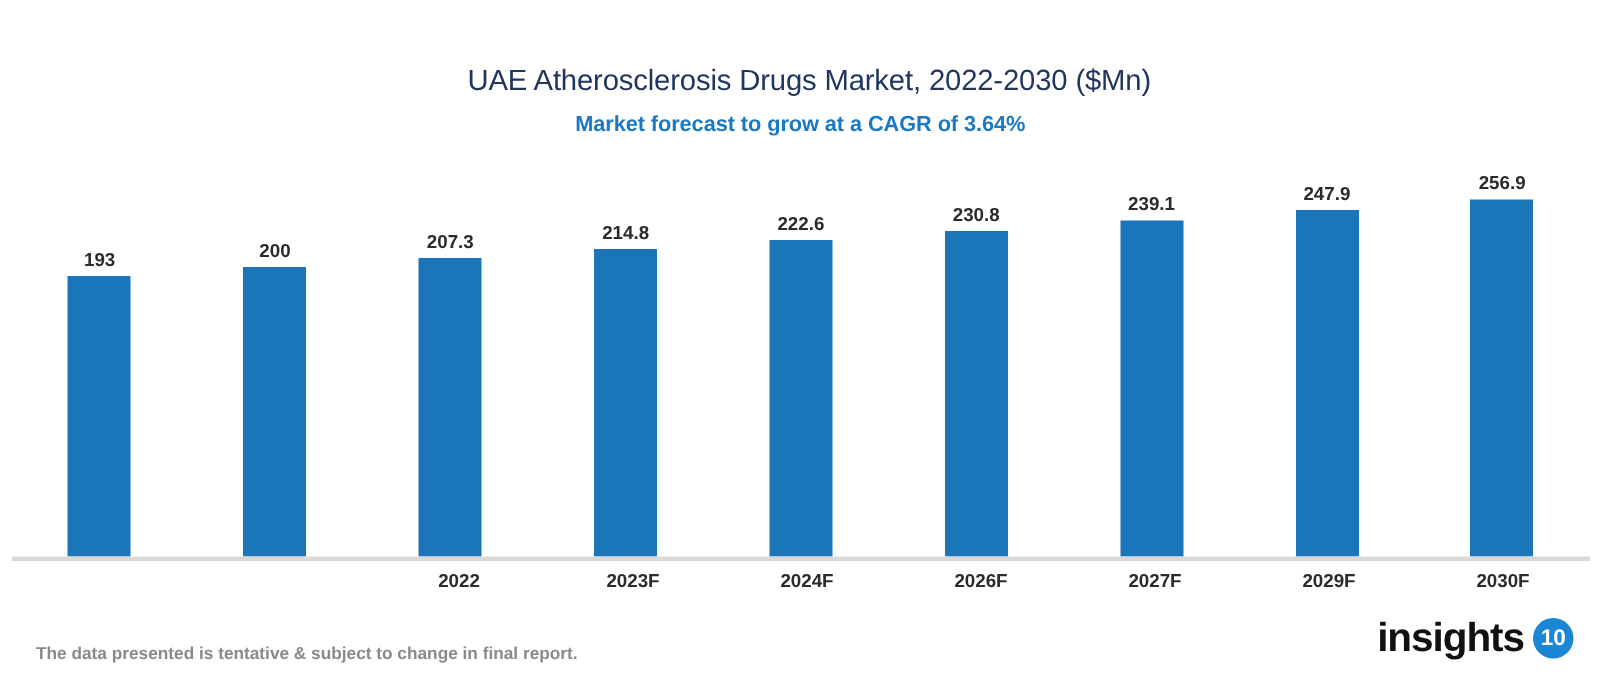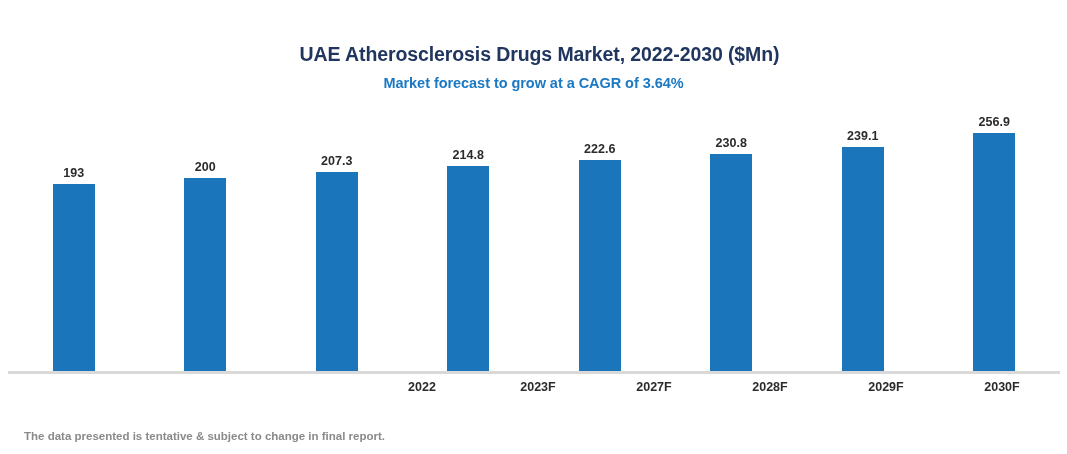--- a/index.html
+++ b/index.html
@@ -27,21 +27,21 @@
   
   #title-block {
     position: absolute;
     top: 42px;
     left: 0;
     width: 1067px;
     text-align: center;
   }
   #chart-title {
     font-size: 19.5px;
-    font-weight: bold;
+    font-weight: normal;
     color: #21365e;
     letter-spacing: -0.1px;
     line-height: 24px;
     white-space: nowrap;
     padding-left: 12px;
   }
   #chart-subtitle {
     margin-top: 8px;
     font-size: 14.5px;
     font-weight: bold;
@@ -195,32 +195,41 @@
         </div>
         <div class="bar-group">
           <div class="bar-value">230.8</div>
           <div class="bar-rect" style="background: rgb(27, 117, 187); height: 217.504px;"></div>
         </div>
         <div class="bar-group">
           <div class="bar-value">239.1</div>
           <div class="bar-rect" style="background: rgb(27, 117, 187); height: 224.182px;"></div>
         </div>
         <div class="bar-group">
+          <div class="bar-value">247.9</div>
+          <div class="bar-rect" style="background: rgb(27, 117, 187); height: 231.263px;"></div>
+        </div>
+        <div class="bar-group">
           <div class="bar-value">256.9</div>
           <div class="bar-rect" style="background: rgb(27, 117, 187); height: 238.506px;"></div>
         </div>
       </div>
     <div id="axis-line" style="background: rgb(217, 217, 217);"></div>
   </div>
 
   <div id="category-row">
       <div class="category-label">2022</div>
       <div class="category-label">2023F</div>
+      <div class="category-label">2024F</div>
+      <div class="category-label">2026F</div>
       <div class="category-label">2027F</div>
-      <div class="category-label">2028F</div>
       <div class="category-label">2029F</div>
       <div class="category-label">2030F</div>
     </div>
 
   <div id="footer-note" style="color: rgb(138, 138, 138);">The data presented is tentative &amp; subject to change in final report.</div>
 
+  <div id="logo">
+    <span id="logo-word" style="color: rgb(17, 17, 17);">insights</span>
+    <span id="logo-badge" style="background: rgb(27, 134, 212);">10</span>
+  </div>
 
 </div>
 
 </body></html>

